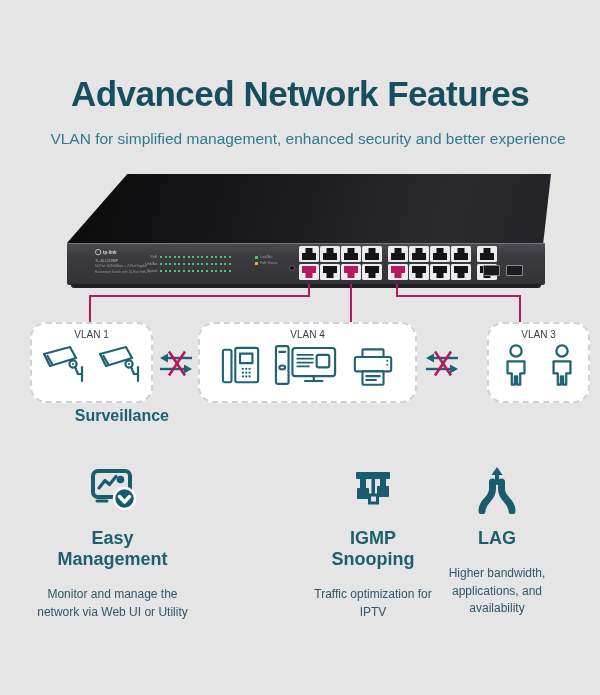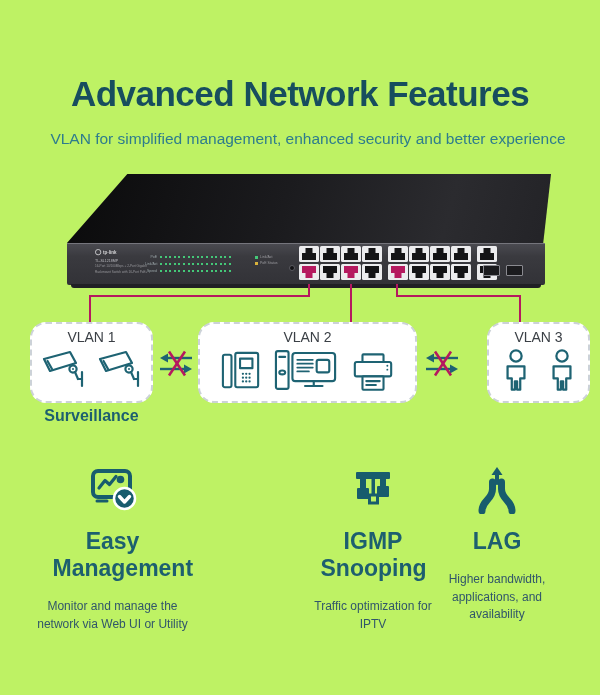--- a/index.html
+++ b/index.html
@@ -1,16 +1,16 @@
 <!DOCTYPE html>
 <html><head>
 <meta charset="utf-8">
 <style>
   html,body{margin:0;padding:0;background:#fff;}
-  #stage{position:relative;width:600px;height:695px;background:#bef264;overflow:hidden;
+  #stage{position:relative;width:600px;height:695px;background:#e5e5e5;overflow:hidden;
          font-family:"Liberation Sans",sans-serif;}
   
   .title{position:absolute;left:0;top:74px;width:100%;text-align:center;
          font-size:35px;font-weight:700;letter-spacing:-0.5px;color:#174e5e;}
   .subtitle{position:absolute;left:8px;top:130px;width:100%;text-align:center;
          font-size:15.5px;color:#2e7c8d;}
   
   .switch{position:absolute;left:65px;top:174px;width:487px;height:118px;}
   .sw-top{position:absolute;left:0;top:0;width:487px;height:69px;
           background:linear-gradient(105deg,#0a0a0b 0%,#1b1b1e 45%,#2b2b2f 78%,#232327 100%);
@@ -45,28 +45,28 @@
   .port.tab-up::after{clip-path:polygon(25% 0,75% 0,75% 42%,100% 42%,100% 100%,0 100%,0 42%,25% 42%);}
   .port.tab-down::after{clip-path:polygon(0 0,100% 0,100% 58%,75% 58%,75% 100%,25% 100%,25% 58%,0 58%);}
   .port.hl::after{background:#b5195f;}
   .sfp-area{display:flex;gap:6px;margin-left:8px;margin-top:21px;}
   .sfp{width:15px;height:9px;background:#1b1b1e;border:1px solid #8a8a90;border-radius:1px;}
   
   .mline{position:absolute;background:#b5195f;}
   
   .vbox{position:absolute;top:322px;height:81px;border:2px dashed #ccd2d8;border-radius:16px;
         background:#fff;box-sizing:border-box;text-align:center;}
-  .vlabel{font-size:14px;color:#3b4046;margin-top:5px;}
+  .vlabel{font-size:10px;color:#3b4046;margin-top:5px;}
   .vicons{display:flex;justify-content:center;align-items:flex-end;gap:10px;margin-top:3px;}
-  .vcap{position:absolute;top:407px;text-align:center;font-size:16px;font-weight:700;color:#1d5f6f;}
+  .vcap{position:absolute;top:407px;text-align:right;font-size:16px;font-weight:700;color:#1d5f6f;}
   .blocked{position:absolute;top:350px;}
   
   .fcol{position:absolute;top:464px;text-align:center;}
   .ficon{height:52px;display:flex;align-items:center;justify-content:center;}
-  .ftitle{margin:12px auto 16px;font-size:23px;line-height:1.18;font-weight:700;color:#1d5f6f;}
+  .ftitle{margin:12px auto 16px;font-size:18px;line-height:1.18;font-weight:700;color:#1d5f6f;}
   .fdesc{margin-top:6px;font-size:12px;line-height:1.45;color:#31566a;}
   svg{display:block;}
 </style>
 </head>
 <body>
 
 <div id="stage">
 
   <div class="title">Advanced Network Features</div>
   <div class="subtitle">VLAN for simplified management, enhanced security and better experience</div>
@@ -202,21 +202,21 @@
       <line x1="9" y1="8" x2="36" y2="8" stroke="#1e6373" stroke-width="2.4"></line>
       <polygon points="4,8 12,3.5 12,12.5" fill="#1e6373"></polygon>
       <line x1="4" y1="19" x2="31" y2="19" stroke="#1e6373" stroke-width="2.4"></line>
       <polygon points="36,19 28,14.5 28,23.5" fill="#1e6373"></polygon>
       <line x1="13" y1="1.5" x2="29" y2="25.5" stroke="#b5195f" stroke-width="2.6"></line>
       <line x1="29" y1="1.5" x2="13" y2="25.5" stroke="#b5195f" stroke-width="2.6"></line>
     </svg>
   </div>
 
   <div class="vbox" style="left:198px;width:219px;">
-    <div class="vlabel">VLAN 2</div>
+    <div class="vlabel">VLAN 4</div>
     <div class="vicons" style="gap:13px;">
       <span>
         <svg width="40" height="44" viewBox="0 0 42 44" fill="none" stroke="#1e6373" stroke-width="2.2" stroke-linejoin="round">
           <rect x="2" y="5" width="9" height="34" rx="2"></rect>
             <rect x="15" y="3" width="24" height="36" rx="2"></rect>
           <rect x="20" y="9" width="13" height="10"></rect>
           <g fill="#1e6373" stroke="none">
             <circle cx="23" cy="25" r="1.2"></circle>
               <circle cx="26.5" cy="25" r="1.2"></circle>
               <circle cx="30" cy="25" r="1.2"></circle>

